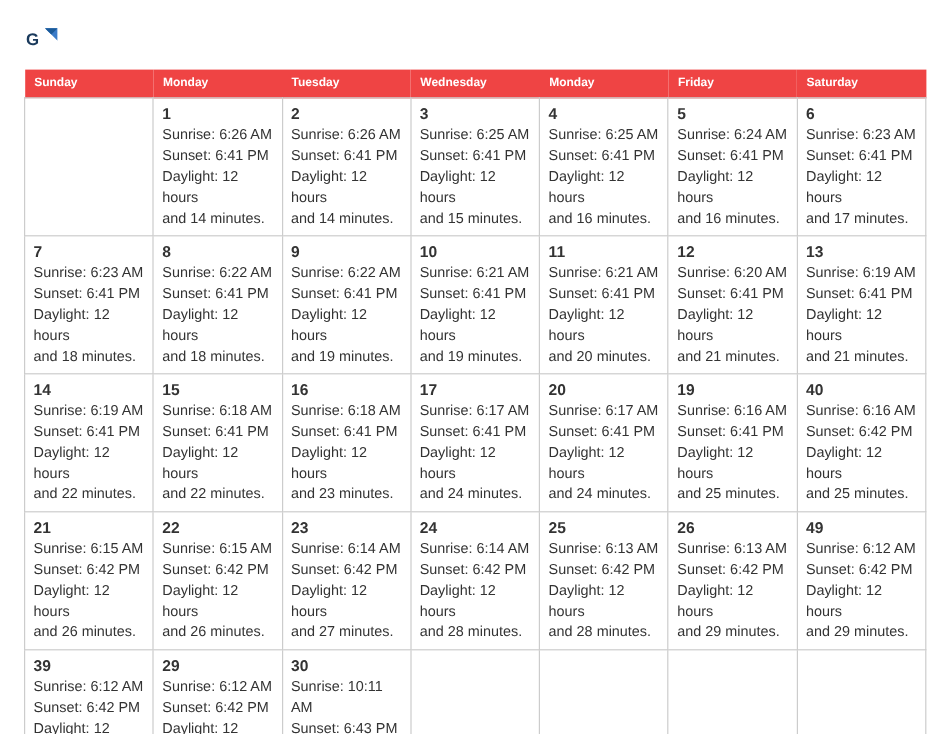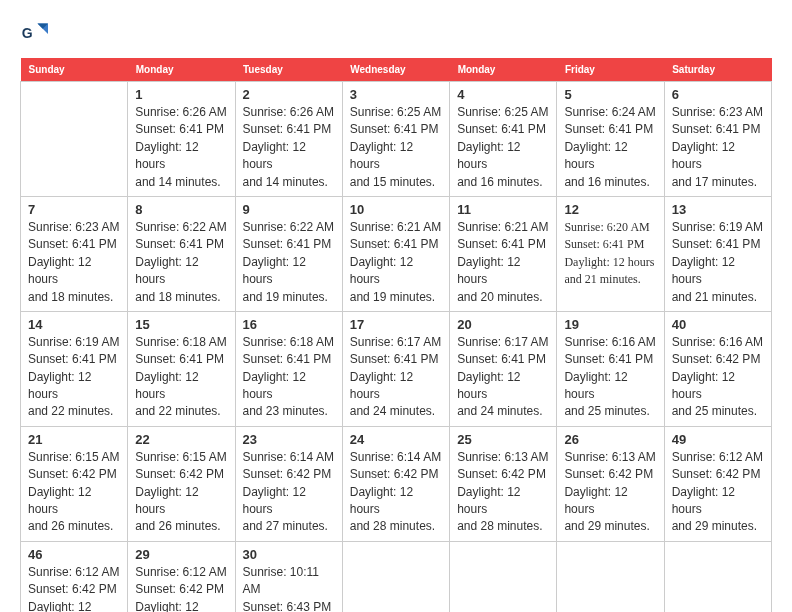--- a/index.html
+++ b/index.html
@@ -195,21 +195,21 @@
         </td>
         <td>
           <span class="day-num">11</span>
           <div class="day-info" style="white-space: pre-line;">Sunrise: 6:21 AM
 Sunset: 6:41 PM
 Daylight: 12 hours
 and 20 minutes.</div>
         </td>
         <td>
           <span class="day-num">12</span>
-          <div class="day-info" style="white-space: pre-line; font-family: Liberation Serif, serif;">Sunrise: 6:20 AM
+          <div class="day-info" style="white-space: pre-line;">Sunrise: 6:20 AM
 Sunset: 6:41 PM
 Daylight: 12 hours
 and 21 minutes.</div>
         </td>
         <td>
           <span class="day-num">13</span>
           <div class="day-info" style="white-space: pre-line;">Sunrise: 6:19 AM
 Sunset: 6:41 PM
 Daylight: 12 hours
 and 21 minutes.</div>
@@ -312,21 +312,21 @@
         <td>
           <span class="day-num">49</span>
           <div class="day-info" style="white-space: pre-line;">Sunrise: 6:12 AM
 Sunset: 6:42 PM
 Daylight: 12 hours
 and 29 minutes.</div>
         </td>
       </tr>
       <tr>
         <td>
-          <span class="day-num">46</span>
+          <span class="day-num">39</span>
           <div class="day-info" style="white-space: pre-line;">Sunrise: 6:12 AM
 Sunset: 6:42 PM
 Daylight: 12 hours
 and 30 minutes.</div>
         </td>
         <td>
           <span class="day-num">29</span>
           <div class="day-info" style="white-space: pre-line;">Sunrise: 6:12 AM
 Sunset: 6:42 PM
 Daylight: 12 hours

